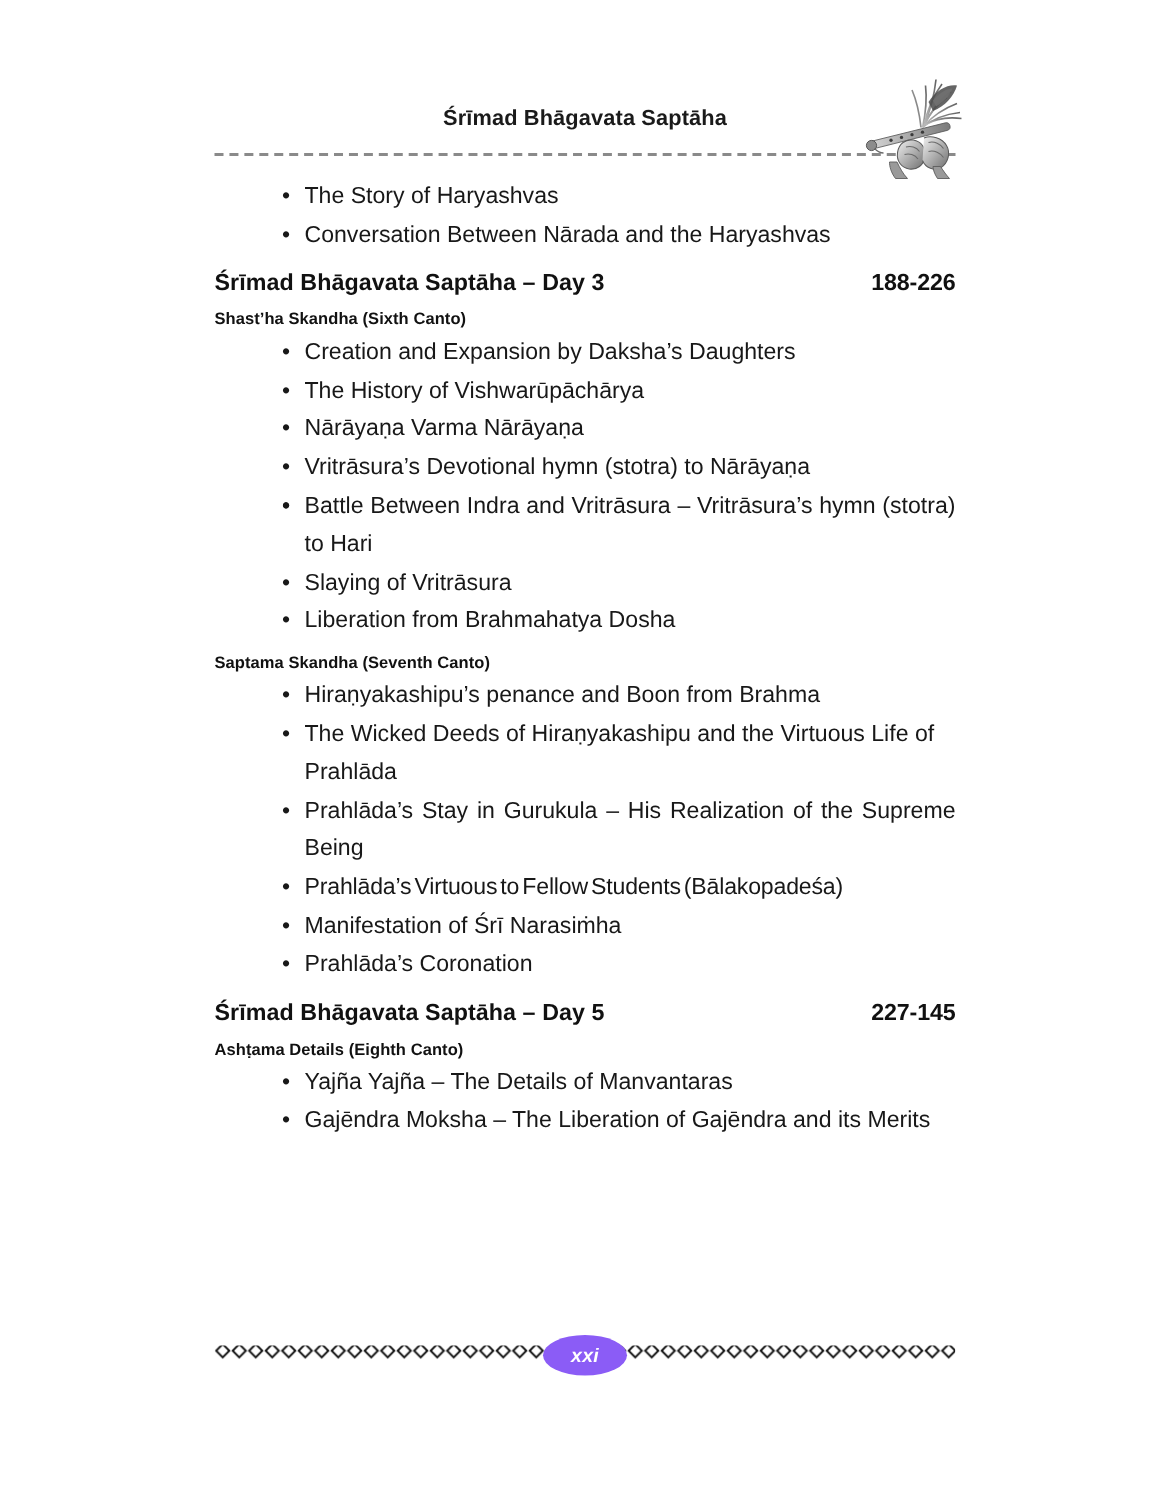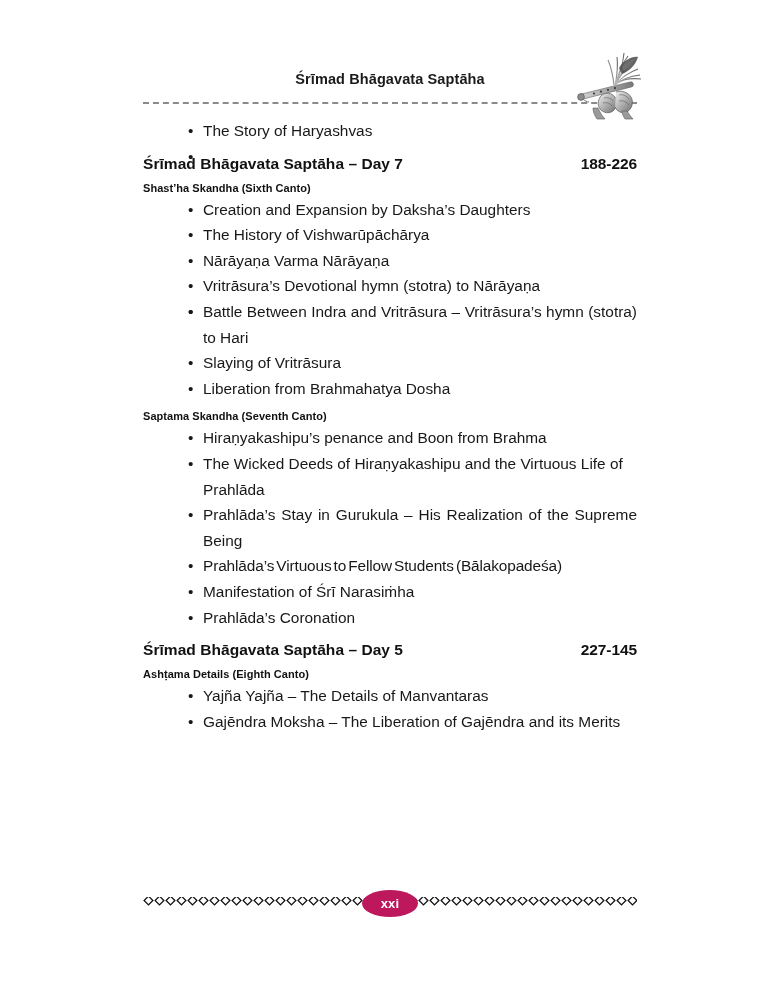--- a/index.html
+++ b/index.html
@@ -136,25 +136,26 @@
     width: 494px;
     height: 16px;
     overflow: hidden;
   }
   .folio {
     position: absolute;
     left: 219px;
     top: 0px;
     width: 56px;
     height: 27px;
-    background: #be185d;
+    background: #8b5cf6;
     border-radius: 50%;
     color: #ffffff;
     font-size: 13px;
     font-weight: bold;
+    font-style: italic;
     line-height: 27px;
     text-align: center;
     letter-spacing: 0.2px;
   }
 </style>
 </head>
 <body>
 
 <div class="page">
 
@@ -223,25 +224,26 @@
 
   <div class="content">
 
     <ul class="bullets">
       <li>
         <span class="bullet-dot">•</span>
         <span class="li-text">The Story of Haryashvas</span>
       </li>
       <li>
         <span class="bullet-dot">•</span>
+        <span class="li-text">Conversation Between Nārada and the Haryashvas</span>
       </li>
     </ul>
 
     <div class="heading-row">
-      <span class="h-title">Śrīmad Bhāgavata Saptāha – Day 7</span>
+      <span class="h-title">Śrīmad Bhāgavata Saptāha – Day 3</span>
       <span class="h-pages">188-226</span>
     </div>
     <div class="subheading">Shast’ha Skandha (Sixth Canto)</div>
     <ul class="bullets">
       <li>
         <span class="bullet-dot">•</span>
         <span class="li-text">Creation and Expansion by Daksha’s Daughters</span>
       </li>
       <li>
         <span class="bullet-dot">•</span>

